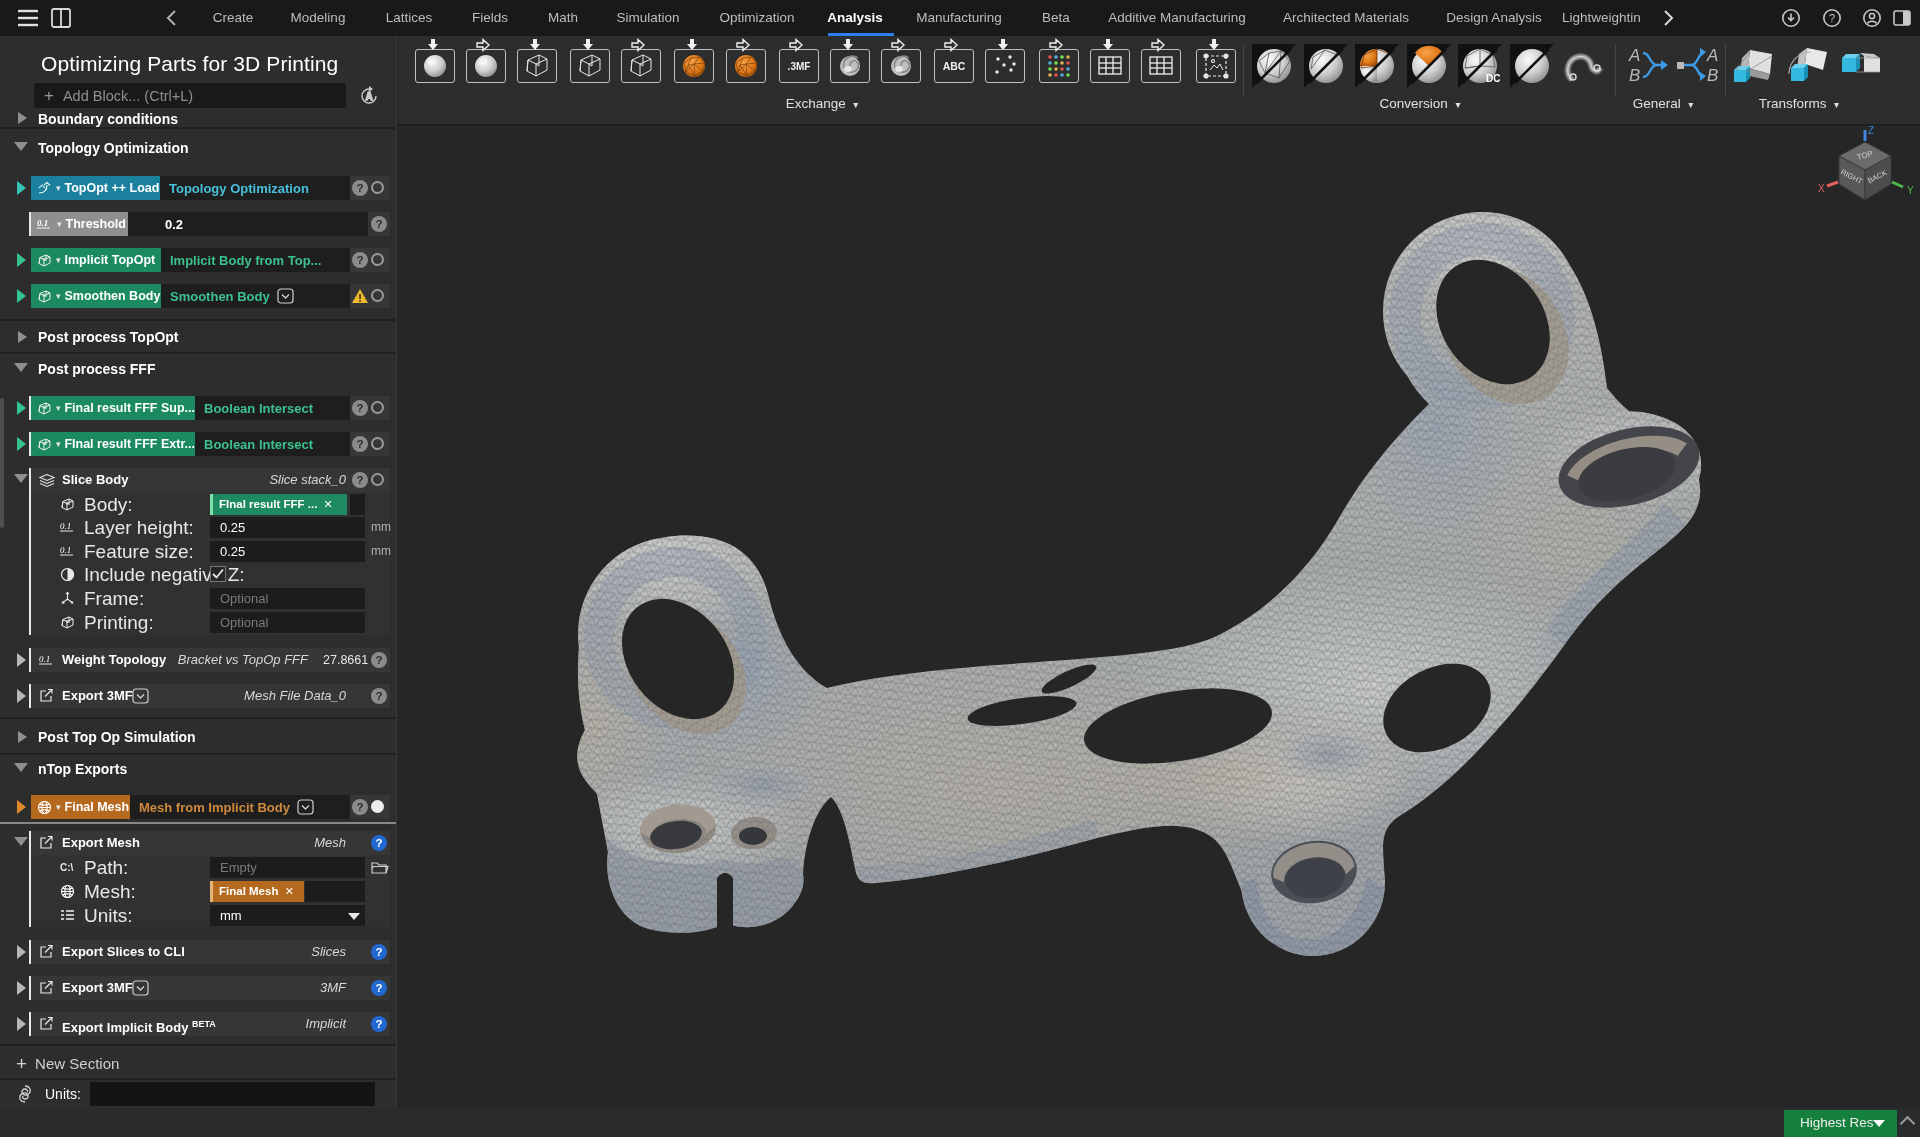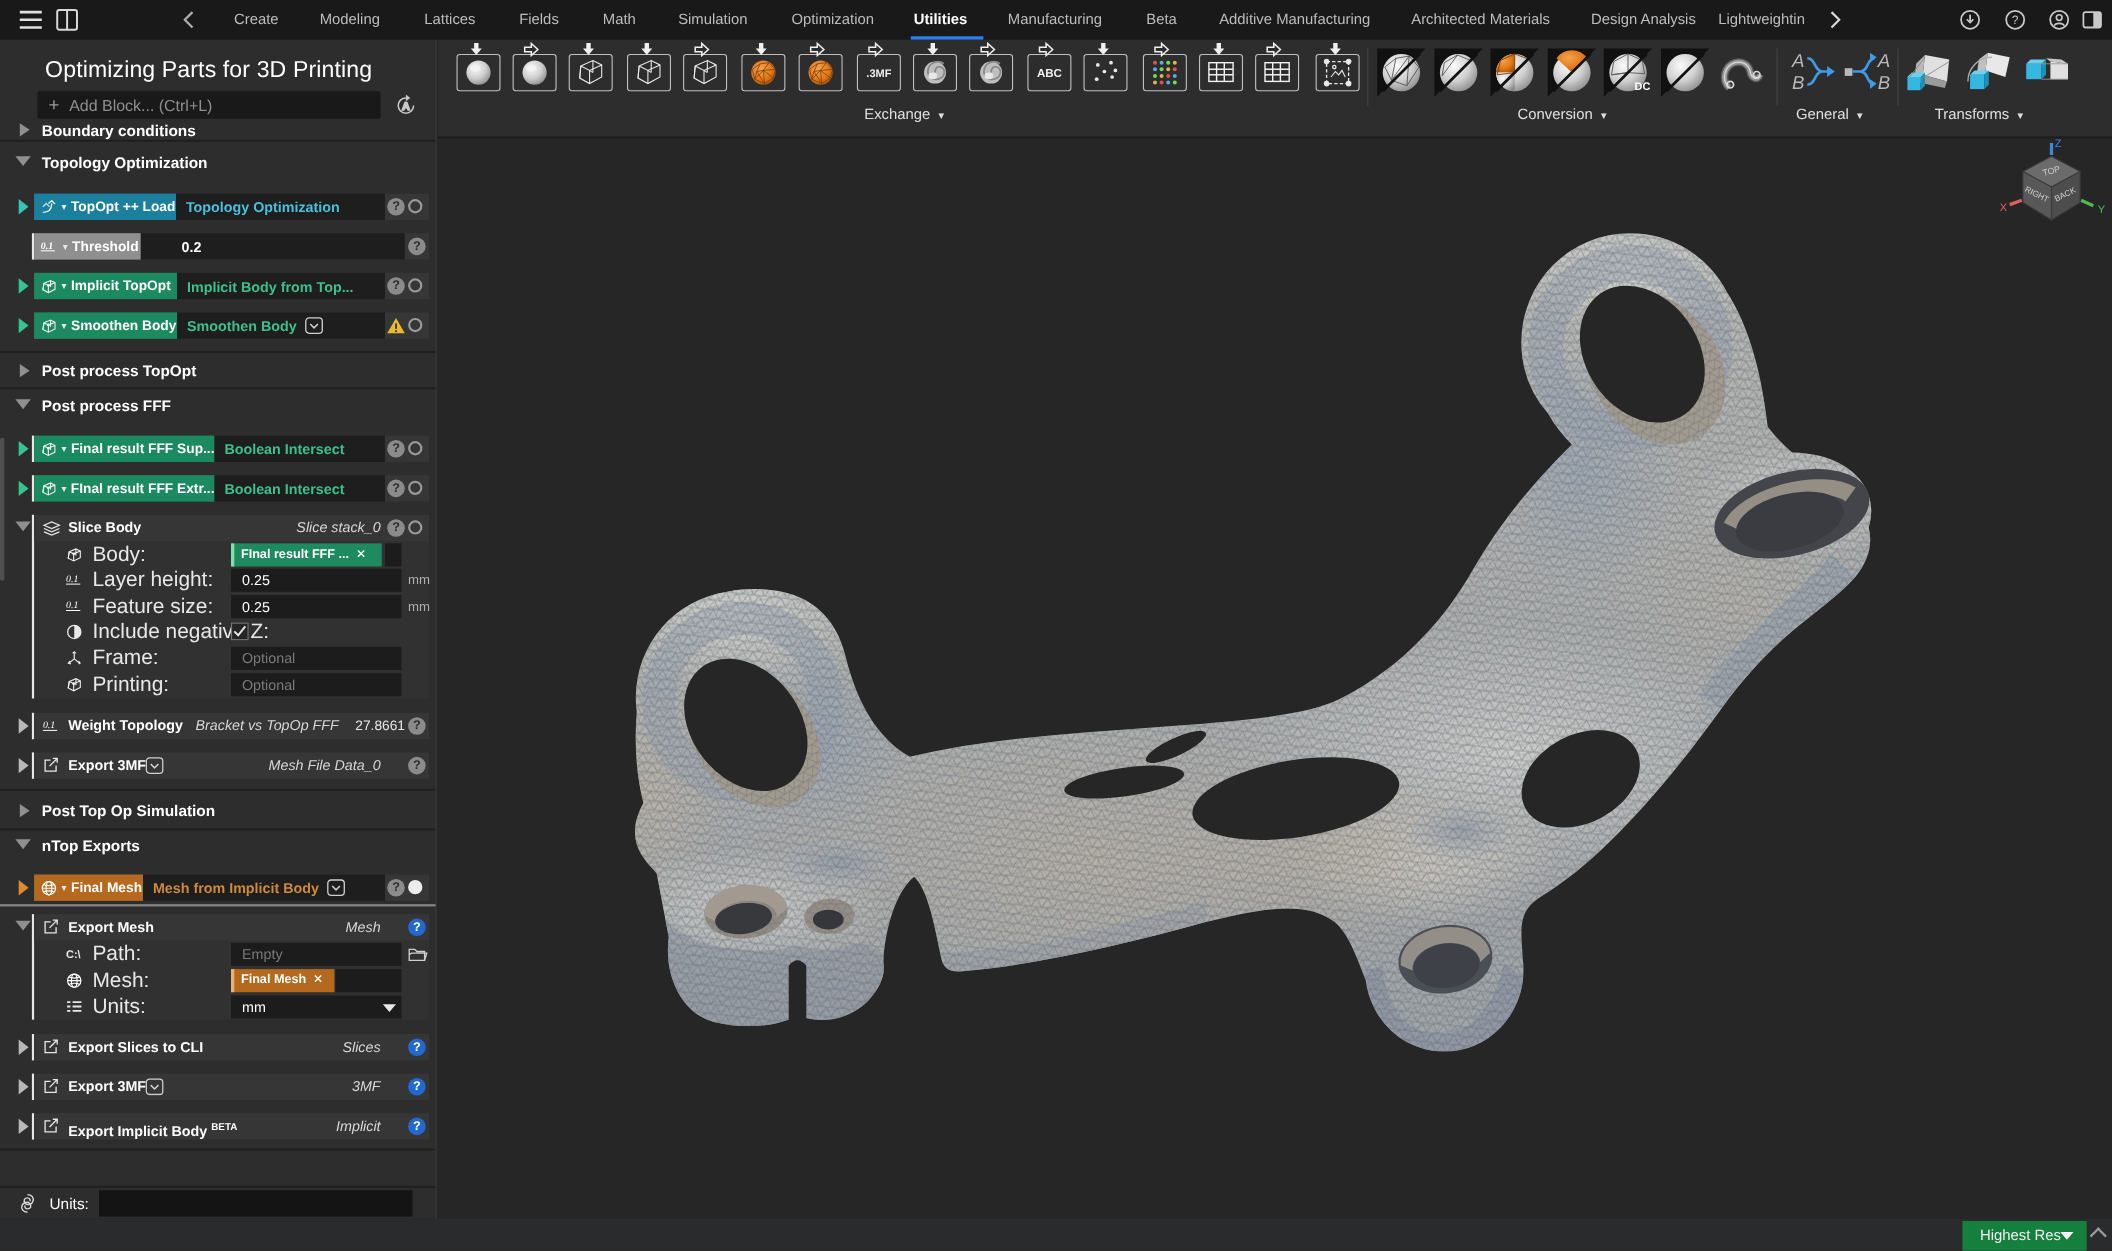--- a/index.html
+++ b/index.html
@@ -194,21 +194,21 @@
 <svg width="20" height="36" style="position:absolute;left:162px;top:0">
       <path d="M13,11 L6,18 L13,25" fill="none" stroke="#b0b0b0" stroke-width="2"></path>
     </svg>
 <div class="mitem" style="left:233px">Create</div>
 <div class="mitem" style="left:318px">Modeling</div>
 <div class="mitem" style="left:409px">Lattices</div>
 <div class="mitem" style="left:490px">Fields</div>
 <div class="mitem" style="left:563px">Math</div>
 <div class="mitem" style="left:648px">Simulation</div>
 <div class="mitem" style="left:757px">Optimization</div>
-<div class="mitem act" style="left:855px">Utilities</div>
+<div class="mitem act" style="left:855px">Analysis</div>
 <div class="mitem" style="left:959px">Manufacturing</div>
 <div class="mitem" style="left:1056px">Beta</div>
 <div class="mitem" style="left:1177px">Additive Manufacturing</div>
 <div class="mitem" style="left:1346px">Architected Materials</div>
 <div class="mitem" style="left:1494px">Design Analysis</div>
 <div class="mitem" style="left:1617px;width:110px;overflow:hidden;transform:none;margin-left:-55px">Lightweightin</div>
 <svg width="16" height="36" style="position:absolute;left:1661px;top:0">
       <path d="M4,11 L11,18 L4,25" fill="none" stroke="#d8d8d8" stroke-width="2"></path>
     </svg>
 <svg class="ibtn" style="left:1781px" viewBox="0 0 20 20">
@@ -556,20 +556,21 @@
           <g fill="none" stroke="#e8e8e8" stroke-width="1.2">
             <path d="M8,3 L3,3 L3,13 L13,13 L13,8"></path>
             <path d="M7,8.5 L14,1.5 M10,1.5 L14,1.5 L14,5.5"></path>
           </g>
         </svg></span>
       <div class="rlabel" style="left:31px">Export Implicit Body <sup style="font-size:9px">BETA</sup></div>
       <div class="ital" style="right:44px;width:120px">Implicit</div>
       <div class="q blue" style="left:340px">?</div>
     </div>
 <div class="sep" style="top:1008px"></div>
+<div style="position:absolute;left:16px;top:1014px;width:380px;height:28px;color:#d0d0d0;font-size:15px;line-height:28px"><span style="font-size:19px;margin-right:8px;vertical-align:-1px">+</span>New Section</div>
 <div class="sep" style="top:1042px"></div>
 <span style="position:absolute;left:14px;top:1047px"><svg width="22" height="22" viewBox="0 0 22 22">
         <g fill="none" stroke="#d8d8d8" stroke-width="1.3">
           <path d="M11,3 C15,3 17,6 16,9 C15,12 11,13 9,11 C7,9 8,6 11,6 C13,6 14,8 13,9"></path>
           <path d="M11,19 C7,19 5,16 6,13 C7,10 11,9 13,11 C15,13 14,16 11,16 C9,16 8,14 9,13"></path>
         </g>
       </svg></span>
 <div style="position:absolute;left:45px;top:1046px;height:24px;line-height:24px;color:#fff;font-size:14px">Units:</div>
 <div style="position:absolute;left:90px;top:1046px;width:285px;height:24px;background:#141414"></div>
   </div>

